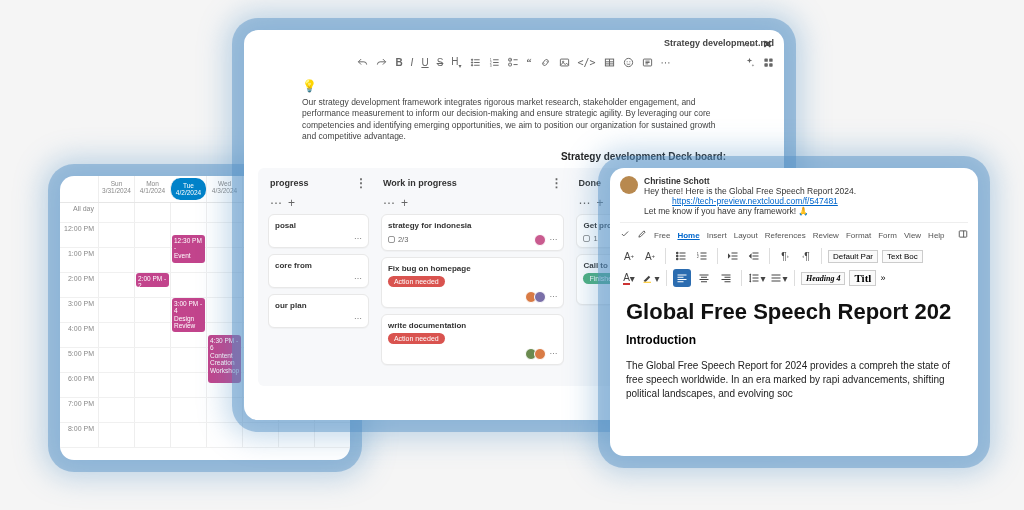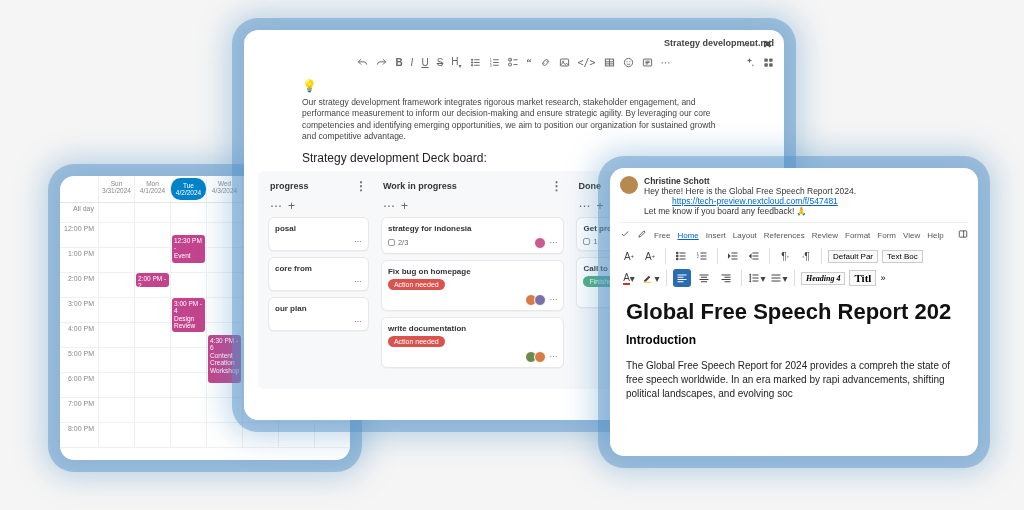--- a/index.html
+++ b/index.html
@@ -24,21 +24,21 @@
 .doc-titlebar .menu-dots { position: absolute; right: 20px; top: 0; font-size: 12px; color: #666; }
 .doc-titlebar .close-x { position: absolute; right: 2px; top: 0; font-size: 11px; font-weight: bold; color: #444; }
 .doc-toolbar { display: flex; justify-content: center; gap: 8px; padding: 8px 4px; color: #666; font-size: 10px; align-items: center; position: relative; }
 .doc-toolbar span { cursor: pointer; }
 .tb-ico { width:11px; height:11px; display:inline-flex; align-items:center; justify-content:center; }
 .tb-ico svg { width:11px; height:11px; stroke:#666; fill:none; stroke-width:1.4; }
 .tb-ico.fill svg { fill:#666; stroke:none; }
 .doc-right { position: absolute; right: 0; display:flex; gap:8px; }
 .bulb { margin: 2px 0 4px 48px; font-size: 12px; }
 .doc-body { padding: 0 48px; font-size: 8.5px; line-height: 1.35; color: #444; }
-.deck-h { padding: 8px 48px 6px; font-weight: 400; font-size: 12px; color: #222; }
+.deck-h { padding: 8px 48px 6px; font-weight: 700; font-size: 10px; color: #222; text-align: right; }
 
 .deck { display: flex; gap: 8px; padding: 0 8px; height: 218px; background: #f7f8fa; border-radius: 6px; margin: 0 4px; }
 .col { flex: 1; min-width: 0; padding: 4px 2px; }
 .col-h { display: flex; align-items:center; font-weight: 600; font-size: 9px; padding: 4px 2px 6px; }
 .col-h .more { margin-left: auto; font-size: 12px; color: #666; }
 .col-sub { display:flex; gap:6px; font-size: 12px; color:#666; padding: 0 2px 4px; }
 .card { background: #fff; border: 1px solid #e8e8e8; border-radius: 6px; padding: 6px 6px 4px; margin-bottom: 6px; font-size: 8px; box-shadow: 0 1px 1px rgba(0,0,0,0.03); }
 .card .title { font-weight: 600; margin-bottom: 3px; color:#333; }
 .tag { display: inline-block; font-size: 7px; padding: 2px 6px; border-radius: 8px; color: #fff; }
 .tag.red { background: #d9534f; } .tag.green { background: #4caf7d; }
@@ -50,21 +50,21 @@
 .prog { display:flex; align-items:center; gap:3px; font-size:7.5px; color:#666; }
 .pbox{width:7px;height:7px;border:1px solid #999;border-radius:2px;}
 
 
 .ed { right: 46px; top: 168px; width: 368px; height: 288px; padding: 8px 10px; font-family: Georgia, 'Times New Roman', serif; overflow:hidden; }
 .chat { display:flex; gap:6px; font-size: 8.5px; font-family: -apple-system, Arial, sans-serif; color:#333; }
 .chat-av { width:18px; height:18px; border-radius:50%; background: #b8894f; flex-shrink:0; }
 .chat-name { font-weight:600; }
 .chat a { color:#0066cc; text-decoration: underline; padding-left: 28px; }
 .menubar { display:flex; gap:7px; align-items:center; font-size:8px; color:#555; padding:6px 0 4px; font-family: -apple-system, Arial, sans-serif; border-top: 1px solid #eee; margin-top: 6px; }
-.menubar .home { color:#0066cc; text-decoration: underline; font-weight:400; }
+.menubar .home { color:#0066cc; text-decoration: underline; font-weight:700; }
 .menubar .right { margin-left:auto; display:flex; gap:6px; align-items:center; }
 .mb-ico svg { width:10px; height:10px; stroke:#555; fill:none; stroke-width:1.5; }
 .ed-tb { display:flex; align-items:center; gap:4px; padding: 2px 0; flex-wrap:wrap; font-family: -apple-system, Arial, sans-serif; }
 .ed-tb .grp { display:flex; gap:3px; align-items:center; }
 .ibtn { width:18px; height:18px; display:flex; align-items:center; justify-content:center; font-size:10px; color:#444; border-radius:3px; }
 .ibtn svg { width:12px; height:12px; stroke:#444; fill:none; stroke-width:1.4; }
 .ibtn.fill svg { fill:#444; stroke:none; }
 .ibtn.active { background:#2b6cb0; color:#fff; }
 .ibtn.active svg { stroke:#fff; fill:#fff; }
 .fsel { border:1px solid #ccc; padding:1px 4px; font-size:8px; background:#fafafa; }
@@ -437,21 +437,21 @@
   </div>
 </div>
 
 <div class="glow ed">
   <div class="chat">
     <div class="chat-av"></div>
     <div>
       <div class="chat-name">Christine Schott</div>
       <div>Hey there! Here is the Global Free Speech Report 2024.</div>
       <div><a href="#">https://tech-preview.nextcloud.com/f/547481</a></div>
-      <div><span>Let me know if you board any feedback! </span><span>🙏</span></div>
+      <div><span>Let me know if you have any framework! </span><span>🙏</span></div>
     </div>
   </div>
 
   <div class="menubar">
     <span class="mb-ico"><svg viewBox="0 0 16 16">
           <path d="M3 8l3 3 7-7"></path>
         </svg></span>
     <span class="mb-ico"><svg viewBox="0 0 16 16">
           <path d="M3 13l1-3 7-7 2 2-7 7z"></path>
         </svg></span>

